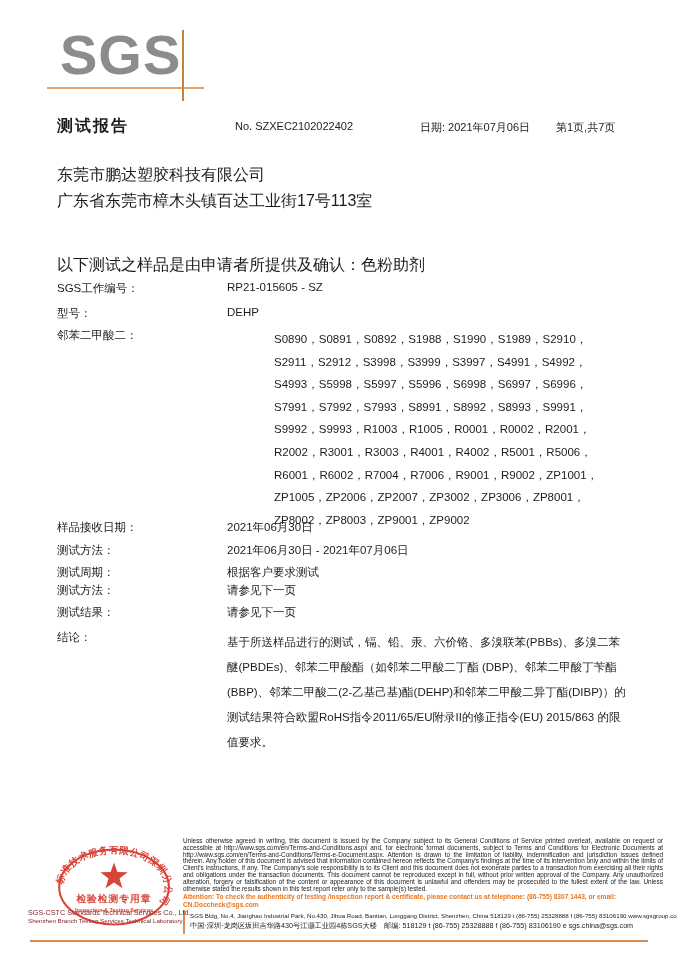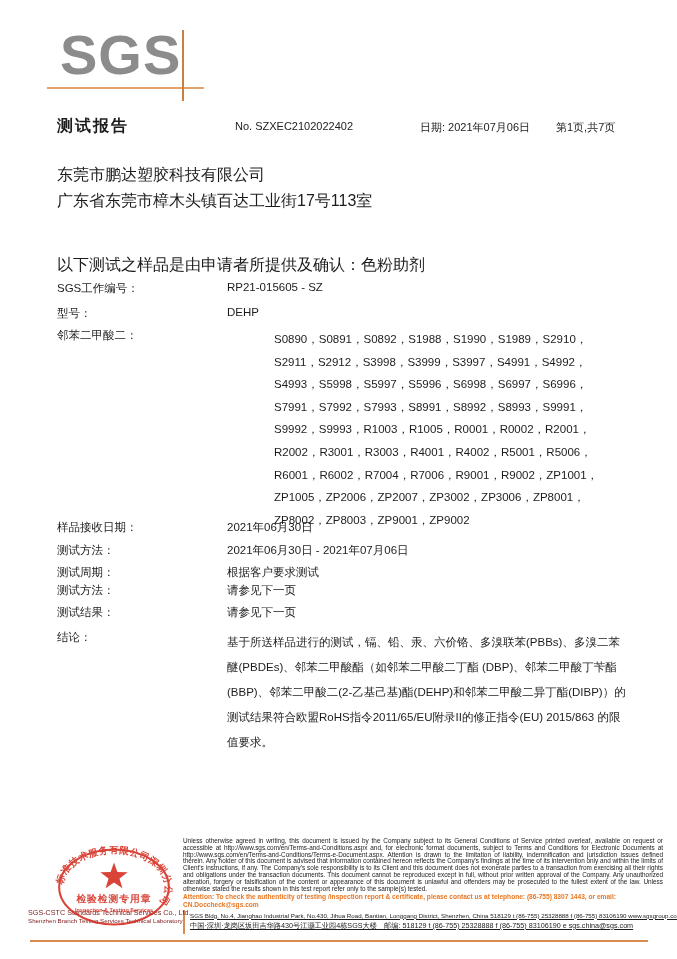--- a/index.html
+++ b/index.html
@@ -57,21 +57,20 @@
     font-size:6.4px;line-height:6.8px;text-align:justify;color:#222;
     margin:0 0 1px 0;
   }
   .attention{
     font-size:6.6px;line-height:7.2px;color:#e87722;font-weight:bold;margin:0 0 2px 0;
   }
   .address-block{
     border-left:2px solid #d98c4f;
     padding:1px 0 3px 5px;
     color:#1c1c1c;
-    text-decoration:underline;
   }
   .addr-en{font-size:6.2px;line-height:9px;white-space:nowrap;}
   .addr-cn{font-size:7.2px;line-height:11px;white-space:nowrap;}
 
   .footer-hline{position:absolute;left:30px;top:940px;width:618px;height:2px;background:#d98c4f;}
   .member{position:absolute;left:430px;top:944px;width:240px;text-align:center;font-size:9px;color:#333;margin-top:40px;}
 
   
   .lab-name{position:absolute;left:28px;top:908px;color:#7f1d1d;}
   .lab-name .l1{font-size:7.2px;line-height:9px;}

